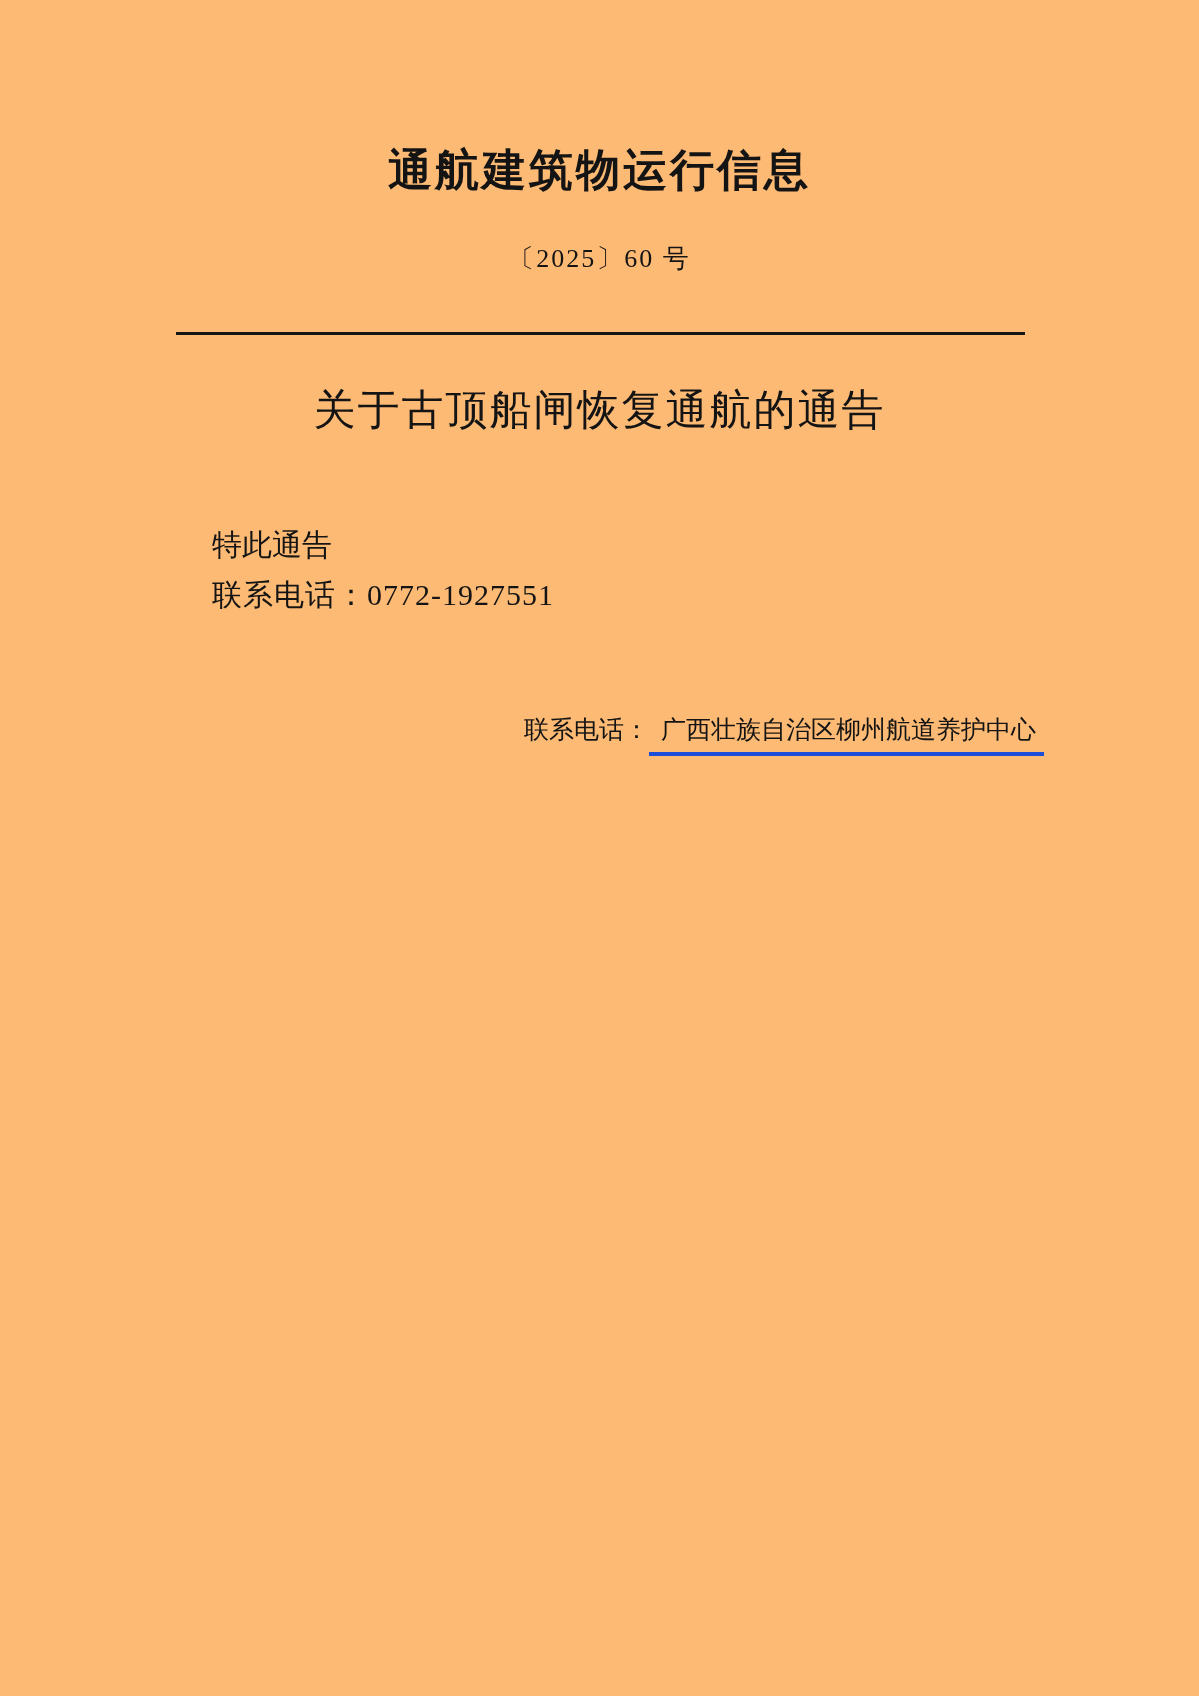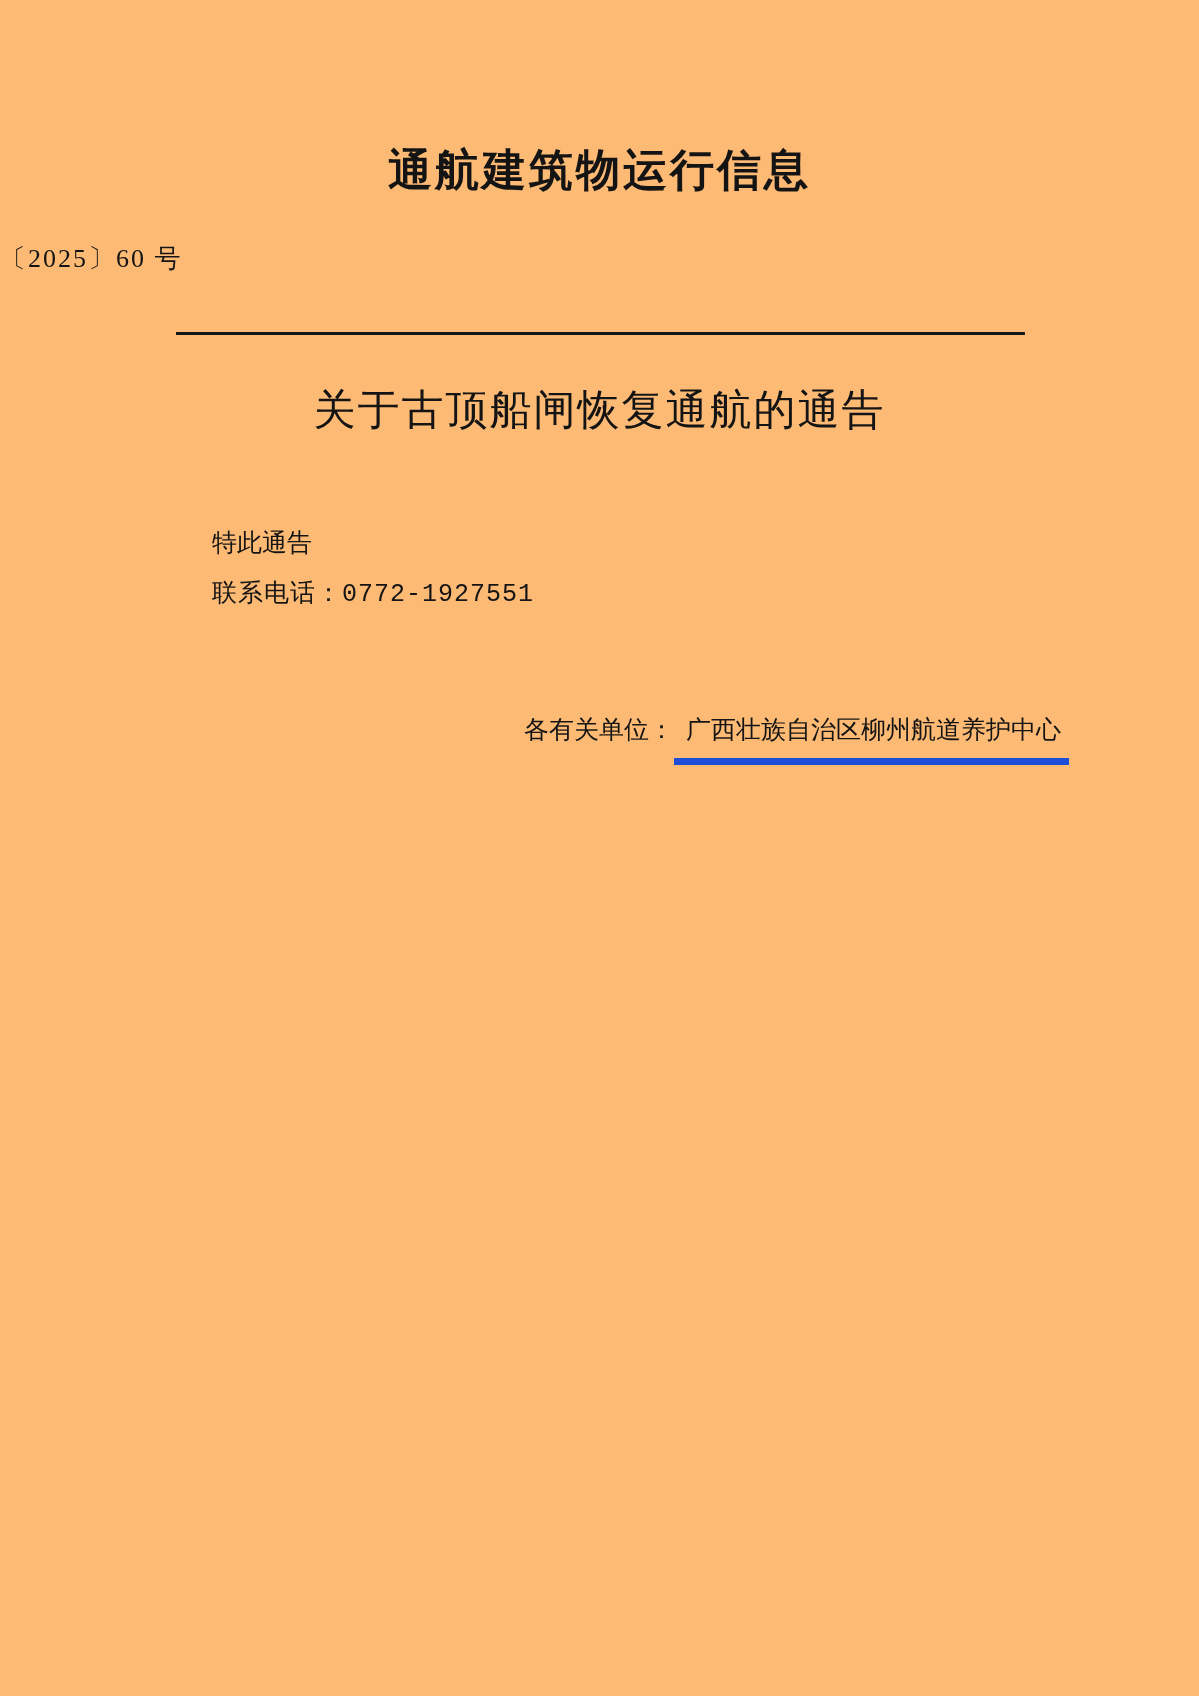--- a/index.html
+++ b/index.html
@@ -17,21 +17,21 @@
   .doc-title {
     padding-top: 146px;
     text-align: center;
     font-size: 44px;
     font-weight: bold;
     letter-spacing: 3px;
     line-height: 50px;
   }
   .doc-number {
     margin-top: 48px;
-    text-align: left;
+    text-align: center;
     font-size: 26px;
     line-height: 30px;
     letter-spacing: 2px;
   }
   .divider {
     margin: 58px 0 0 176px;
     width: 849px;
     height: 3px;
     background: #161616;
   }
@@ -46,35 +46,34 @@
   .body-block {
     margin: 70px 178px 0 170px;
     font-size: 25px;
     line-height: 45px;
     text-align: justify;
   }
   .salutation { text-align: left; }
   .main-paragraph { text-indent: 45px; }
   .closing-block {
     margin: 87px 0 0 212px;
-    font-size: 25px;
+    font-size: 30px;
     line-height: 45px;
-    font-family: Liberation Mono, monospace;
   }
   .contact-line { margin-top: 5px; letter-spacing: 1px; }
   .publisher-block {
     margin-top: 90px;
     font-size: 25px;
     line-height: 45px;
   }
   .publisher-line { padding-left: 524px; white-space: nowrap; }
   .publisher-name {
     display: inline-block;
-    border-bottom: 7px solid #1d4ed8;
-    padding: 0 8px 10px 12px;
+    border-bottom: 4px solid #1d4ed8;
+    padding: 0 8px 4px 12px;
     line-height: 36px;
   }
   .date-line { padding-left: 540px; letter-spacing: 1px; }
 </style>
 </head>
 <body>
 
 <div class="page">
 
   <div class="doc-title">通航建筑物运行信息</div>
@@ -86,17 +85,17 @@
   <div class="notice-title">关于古顶船闸恢复通航的通告</div>
 
 
   <div class="closing-block">
     <div class="closing-line">特此通告</div>
     <div class="contact-line">联系电话：0772-1927551</div>
   </div>
 
   <div class="publisher-block">
     <div class="publisher-line">
-      <span>各有关单位：</span><span class="publisher-name">广西壮族自治区柳州航道养护中心</span>
+      <span>联系电话：</span><span class="publisher-name">广西壮族自治区柳州航道养护中心</span>
     </div>
   </div>
 
 </div>
 
 </body></html>

